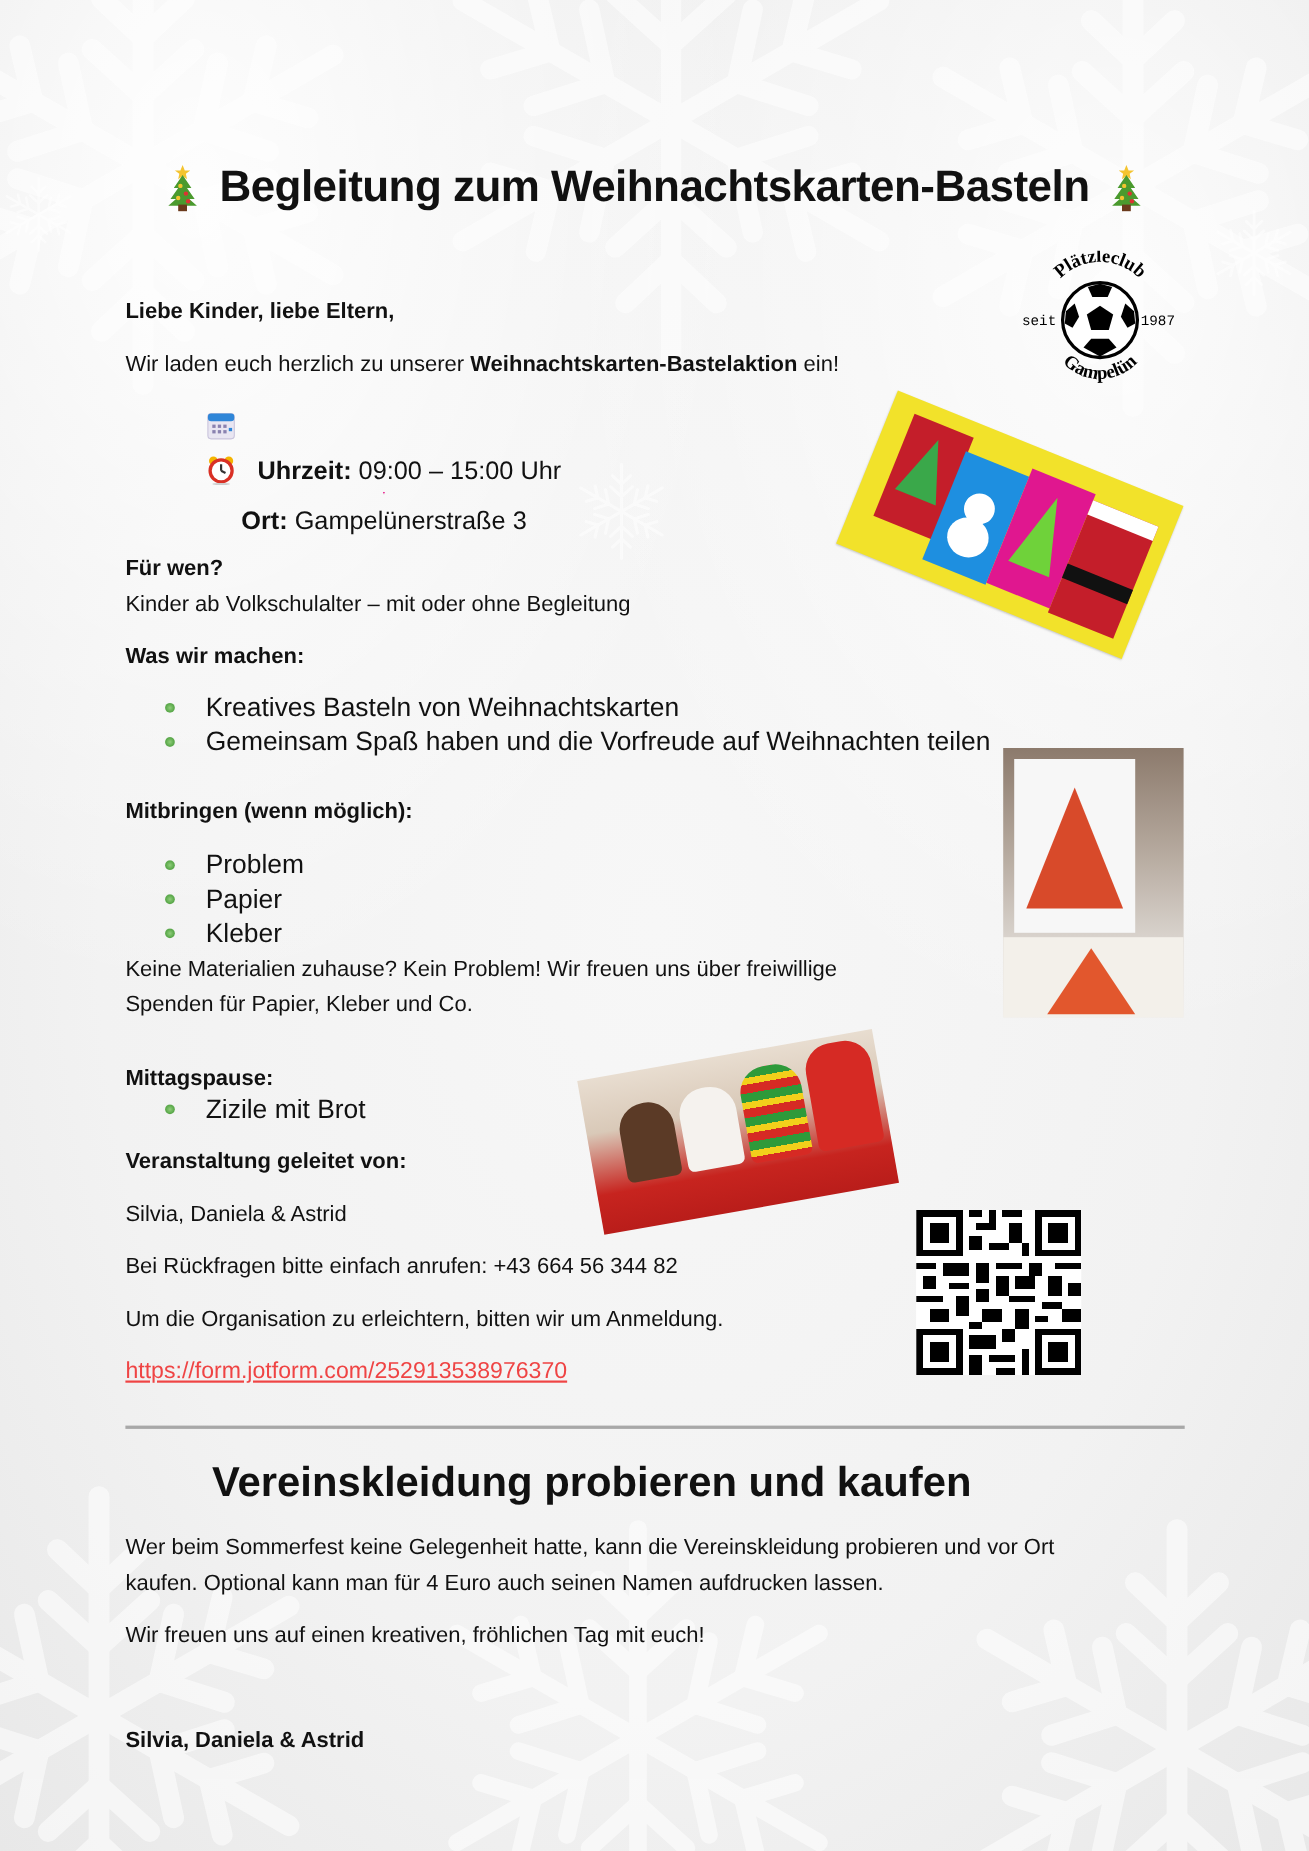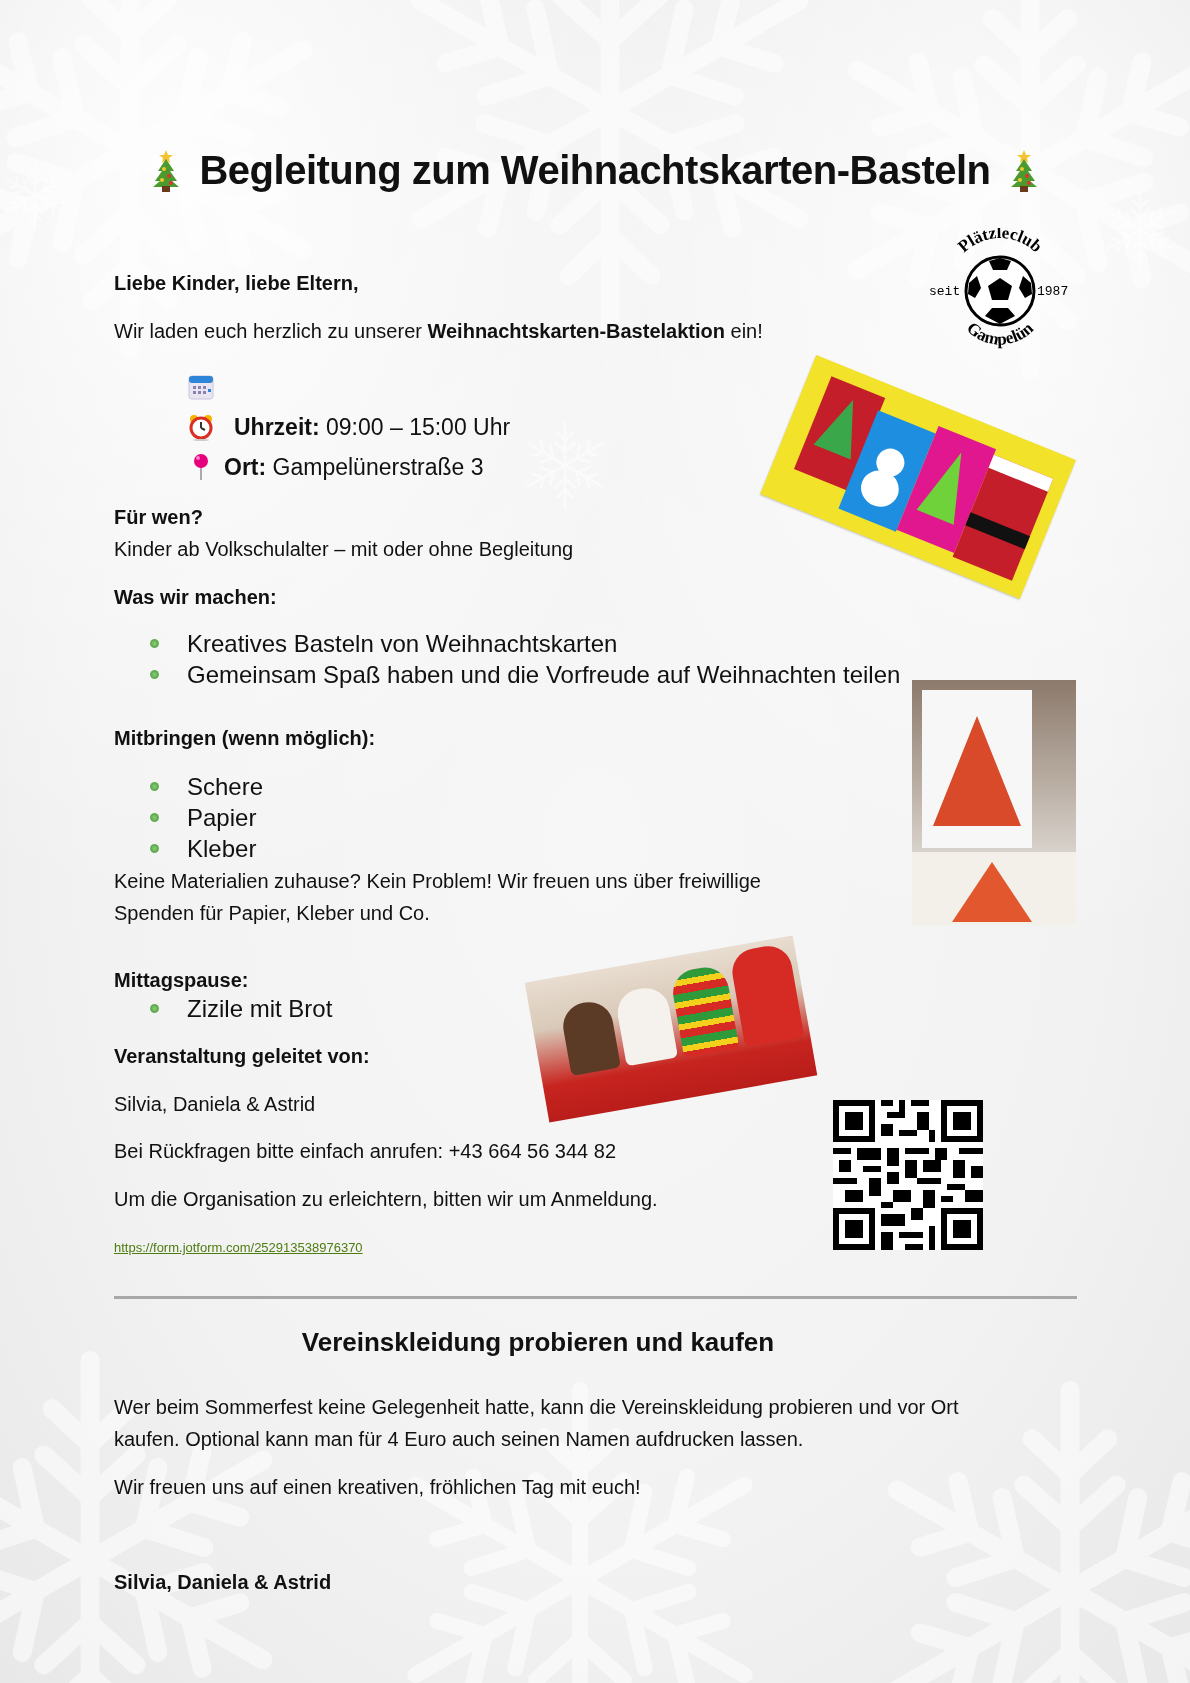--- a/index.html
+++ b/index.html
@@ -26,23 +26,23 @@
   .bold { font-weight: bold; }
   .info-row { display: flex; align-items: center; gap: 10px; font-size: 23px; }
   .info-icon { width: 26px; height: 28px; display: inline-block; }
   ul.bul { list-style: none; margin: 0; padding: 0; }
   ul.bul li { display: flex; align-items: center; font-size: 24px; height: 31px; }
   .b-dot {
     width: 9px; height: 9px; border-radius: 50%;
     background: radial-gradient(circle, #8fce7a 0, #5aa84a 60%, rgba(90,168,74,0.3) 100%);
     margin-left: 44px; margin-right: 28px; display: inline-block;
   }
-  a.link { color: #4d7c0f; text-decoration: underline; font-size: 13px; }
+  a.link { color: #ef4444; text-decoration: underline; font-size: 21px; }
   .hr { left: 114px; width: 963px; top: 1296px; height: 3px; background: #a8a8a8; }
-  .h2 { left: 0; width: 1076px; text-align: center; top: 1327px; font-size: 26px; font-weight: bold; }
+  .h2 { left: 0; width: 1076px; text-align: center; top: 1327px; font-size: 38px; font-weight: bold; }
   .imgbox { overflow: hidden; }
 </style>
 </head>
 <body>
 
 <div class="flakes">
   <svg class="flake" style="left:-80px;top:-60px" width="420" height="420" viewBox="-100 -100 200 200">
     <g stroke="#fff" stroke-width="9" stroke-linecap="round" fill="none">
       <g id="arm">
           <line x1="0" y1="0" x2="0" y2="-95"></line>
@@ -210,21 +210,21 @@
       <svg class="info-icon" viewBox="0 0 26 28">
         <circle cx="6" cy="6" r="4" fill="#f4b400"></circle>
           <circle cx="20" cy="6" r="4" fill="#f4b400"></circle>
         <circle cx="13" cy="15" r="10" fill="#fff" stroke="#d93025" stroke-width="3"></circle>
         <line x1="13" y1="15" x2="13" y2="9" stroke="#333" stroke-width="2"></line>
           <line x1="13" y1="15" x2="17" y2="17" stroke="#333" stroke-width="2"></line>
         <ellipse cx="13" cy="27" rx="8" ry="1" fill="#ccc"></ellipse>
       </svg>
       <span><b>Uhrzeit:</b> <span>09:00 – 15:00 Uhr</span></span>
     </div>
-    <div class="info-row" style="height:40px;">
+    <div class="info-row" style="height:40px;flex-direction:column;">
       <svg class="info-icon" viewBox="0 0 26 28">
         <line x1="13" y1="12" x2="13" y2="27" stroke="#aaa" stroke-width="2"></line>
         <circle cx="13" cy="8" r="7" fill="#e6007e"></circle>
           <circle cx="10" cy="5" r="2" fill="#ff7fc6"></circle>
       </svg>
       <span><b>Ort:</b> <span>Gampelünerstraße 3</span></span>
     </div>
   </div>
 
   <div class="abs imgbox" style="left:778px;top:402px;width:280px;height:150px;transform:rotate(22deg);background:#f2e22a;box-shadow:0 1px 2px rgba(0,0,0,0.2);">
@@ -265,21 +265,21 @@
     </div>
     <div class="abs" style="left:0;top:172px;width:164px;height:73px;background:#f3f0ea;">
       <div style="margin:10px 0 0 40px;width:0;height:0;border-left:40px solid transparent;border-right:40px solid transparent;border-bottom:60px solid #e2572d;"></div>
     </div>
   </div>
 
   <div class="abs txt bold" style="left:114px;top:723px;">Mitbringen (wenn möglich):</div>
   <ul class="abs bul" style="left:106px;top:771px;">
     <li>
         <span class="b-dot"></span>
-        <span>Schere</span>
+        <span>Problem</span>
       </li>
     <li>
         <span class="b-dot"></span>
         <span>Papier</span>
       </li>
     <li>
         <span class="b-dot"></span>
         <span>Kleber</span>
       </li>
   </ul>

